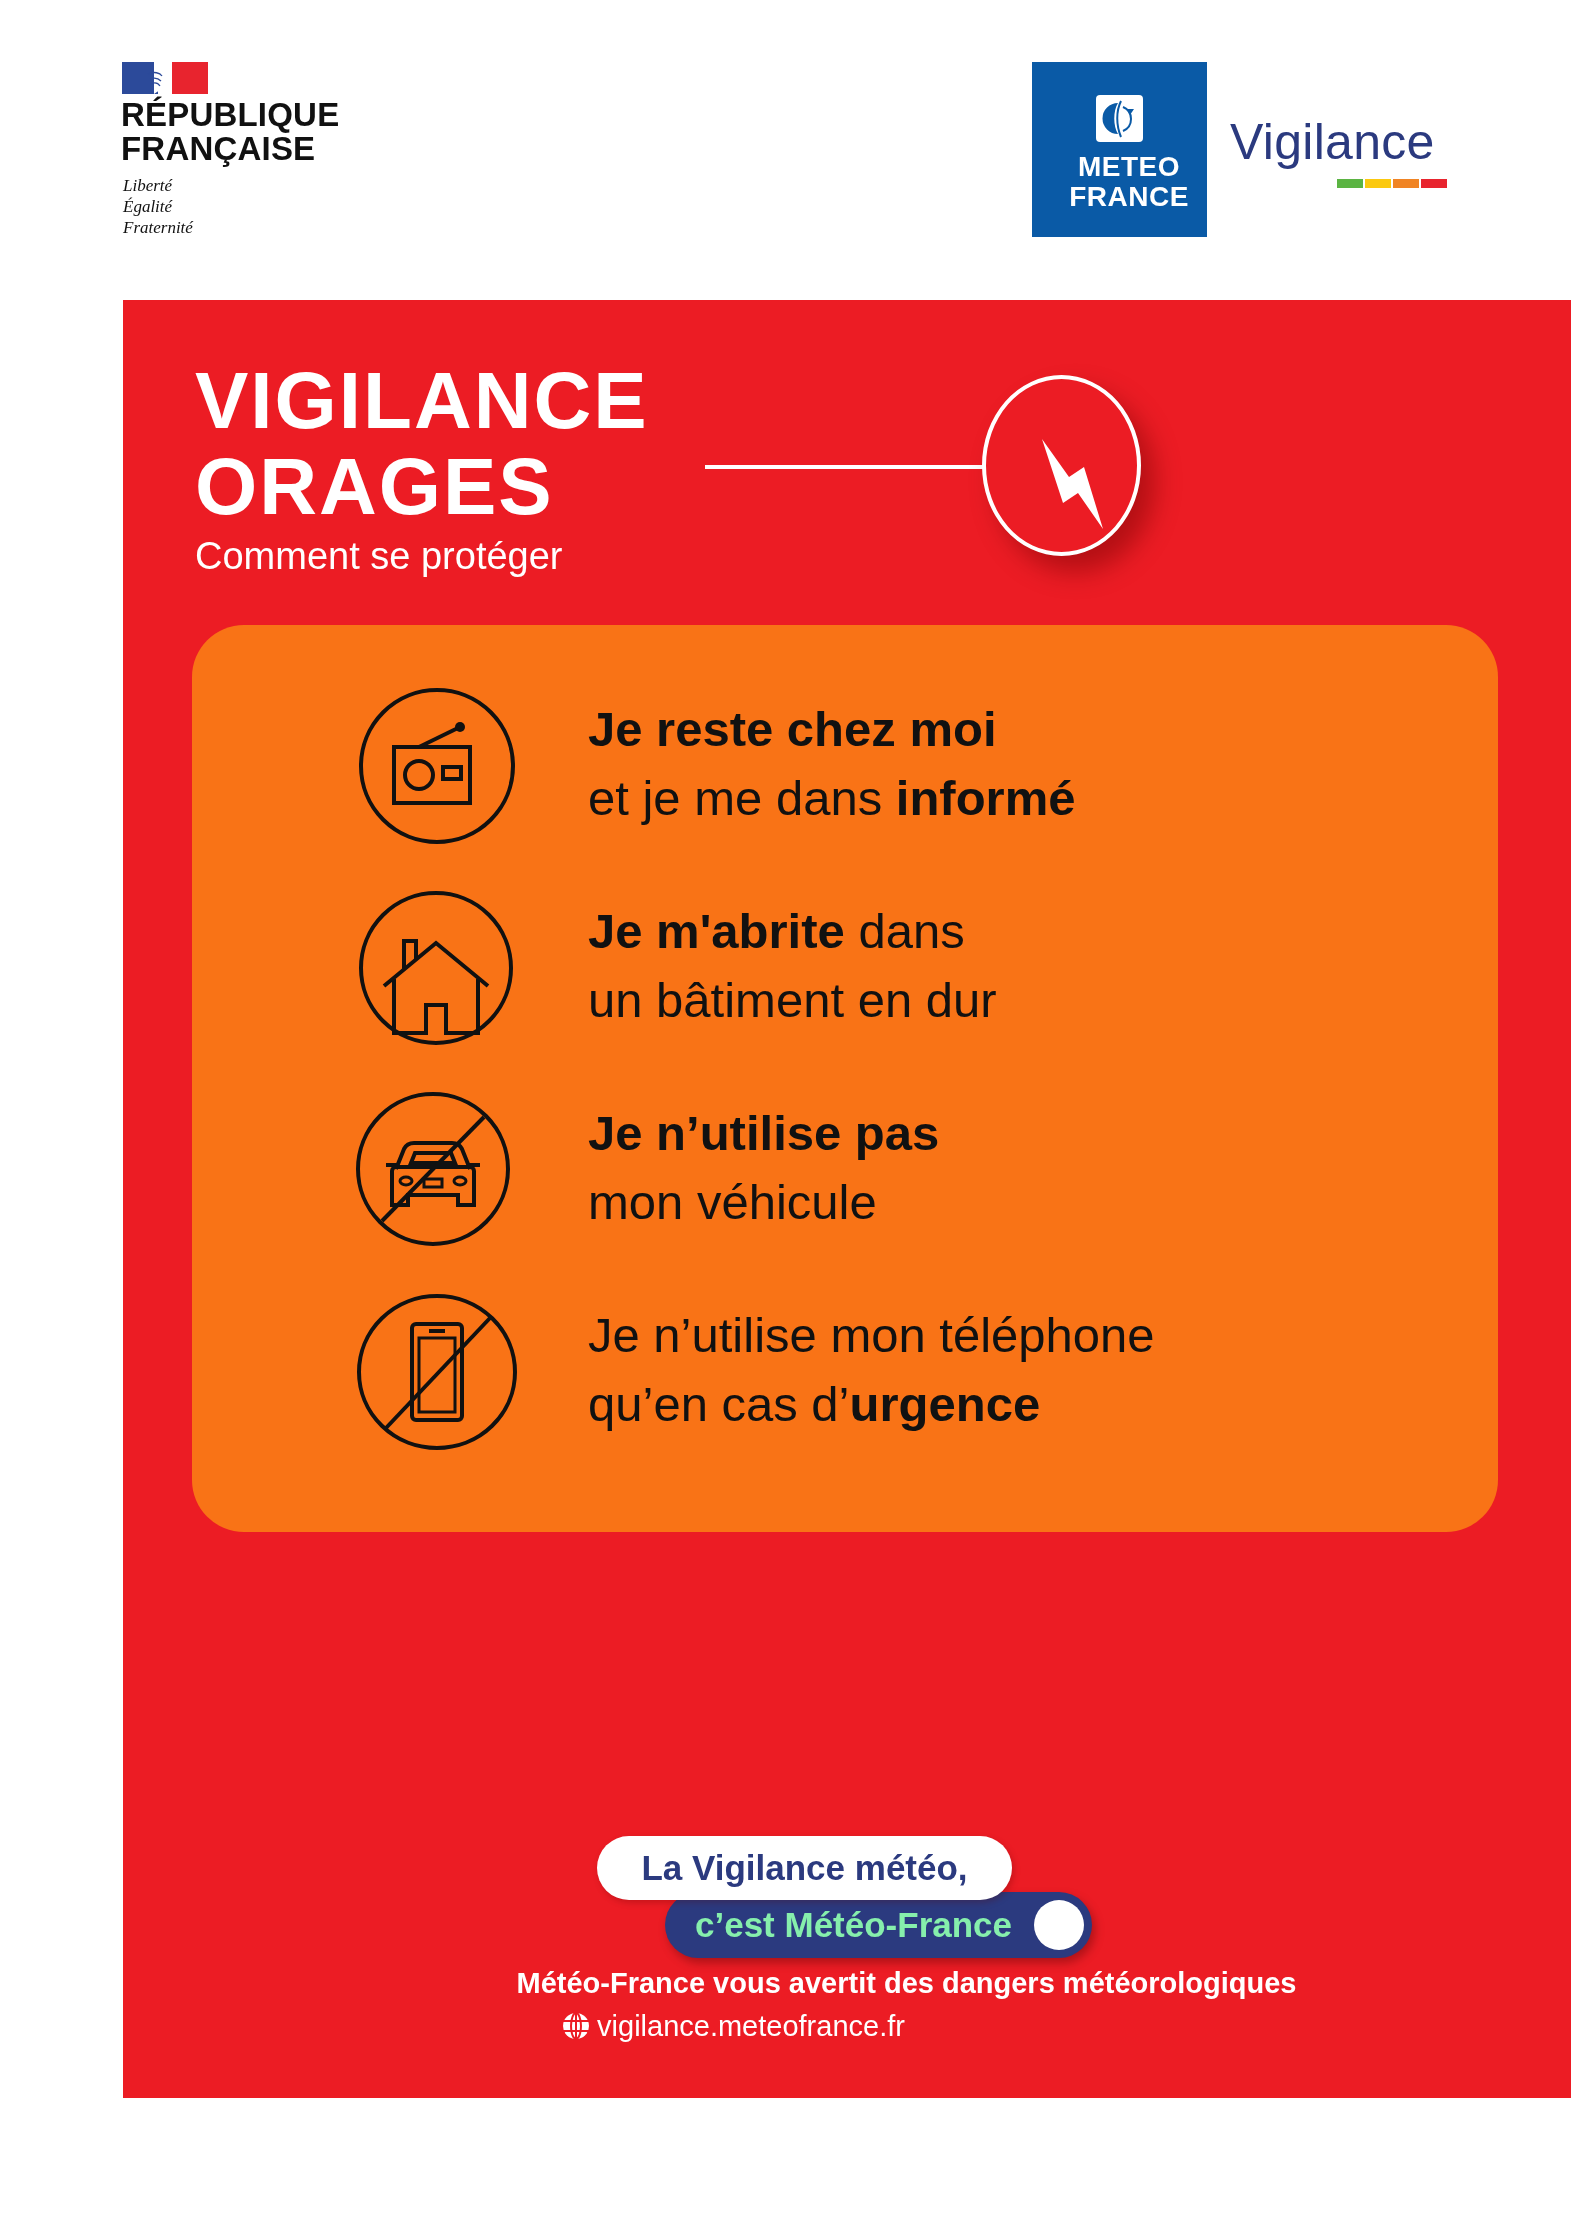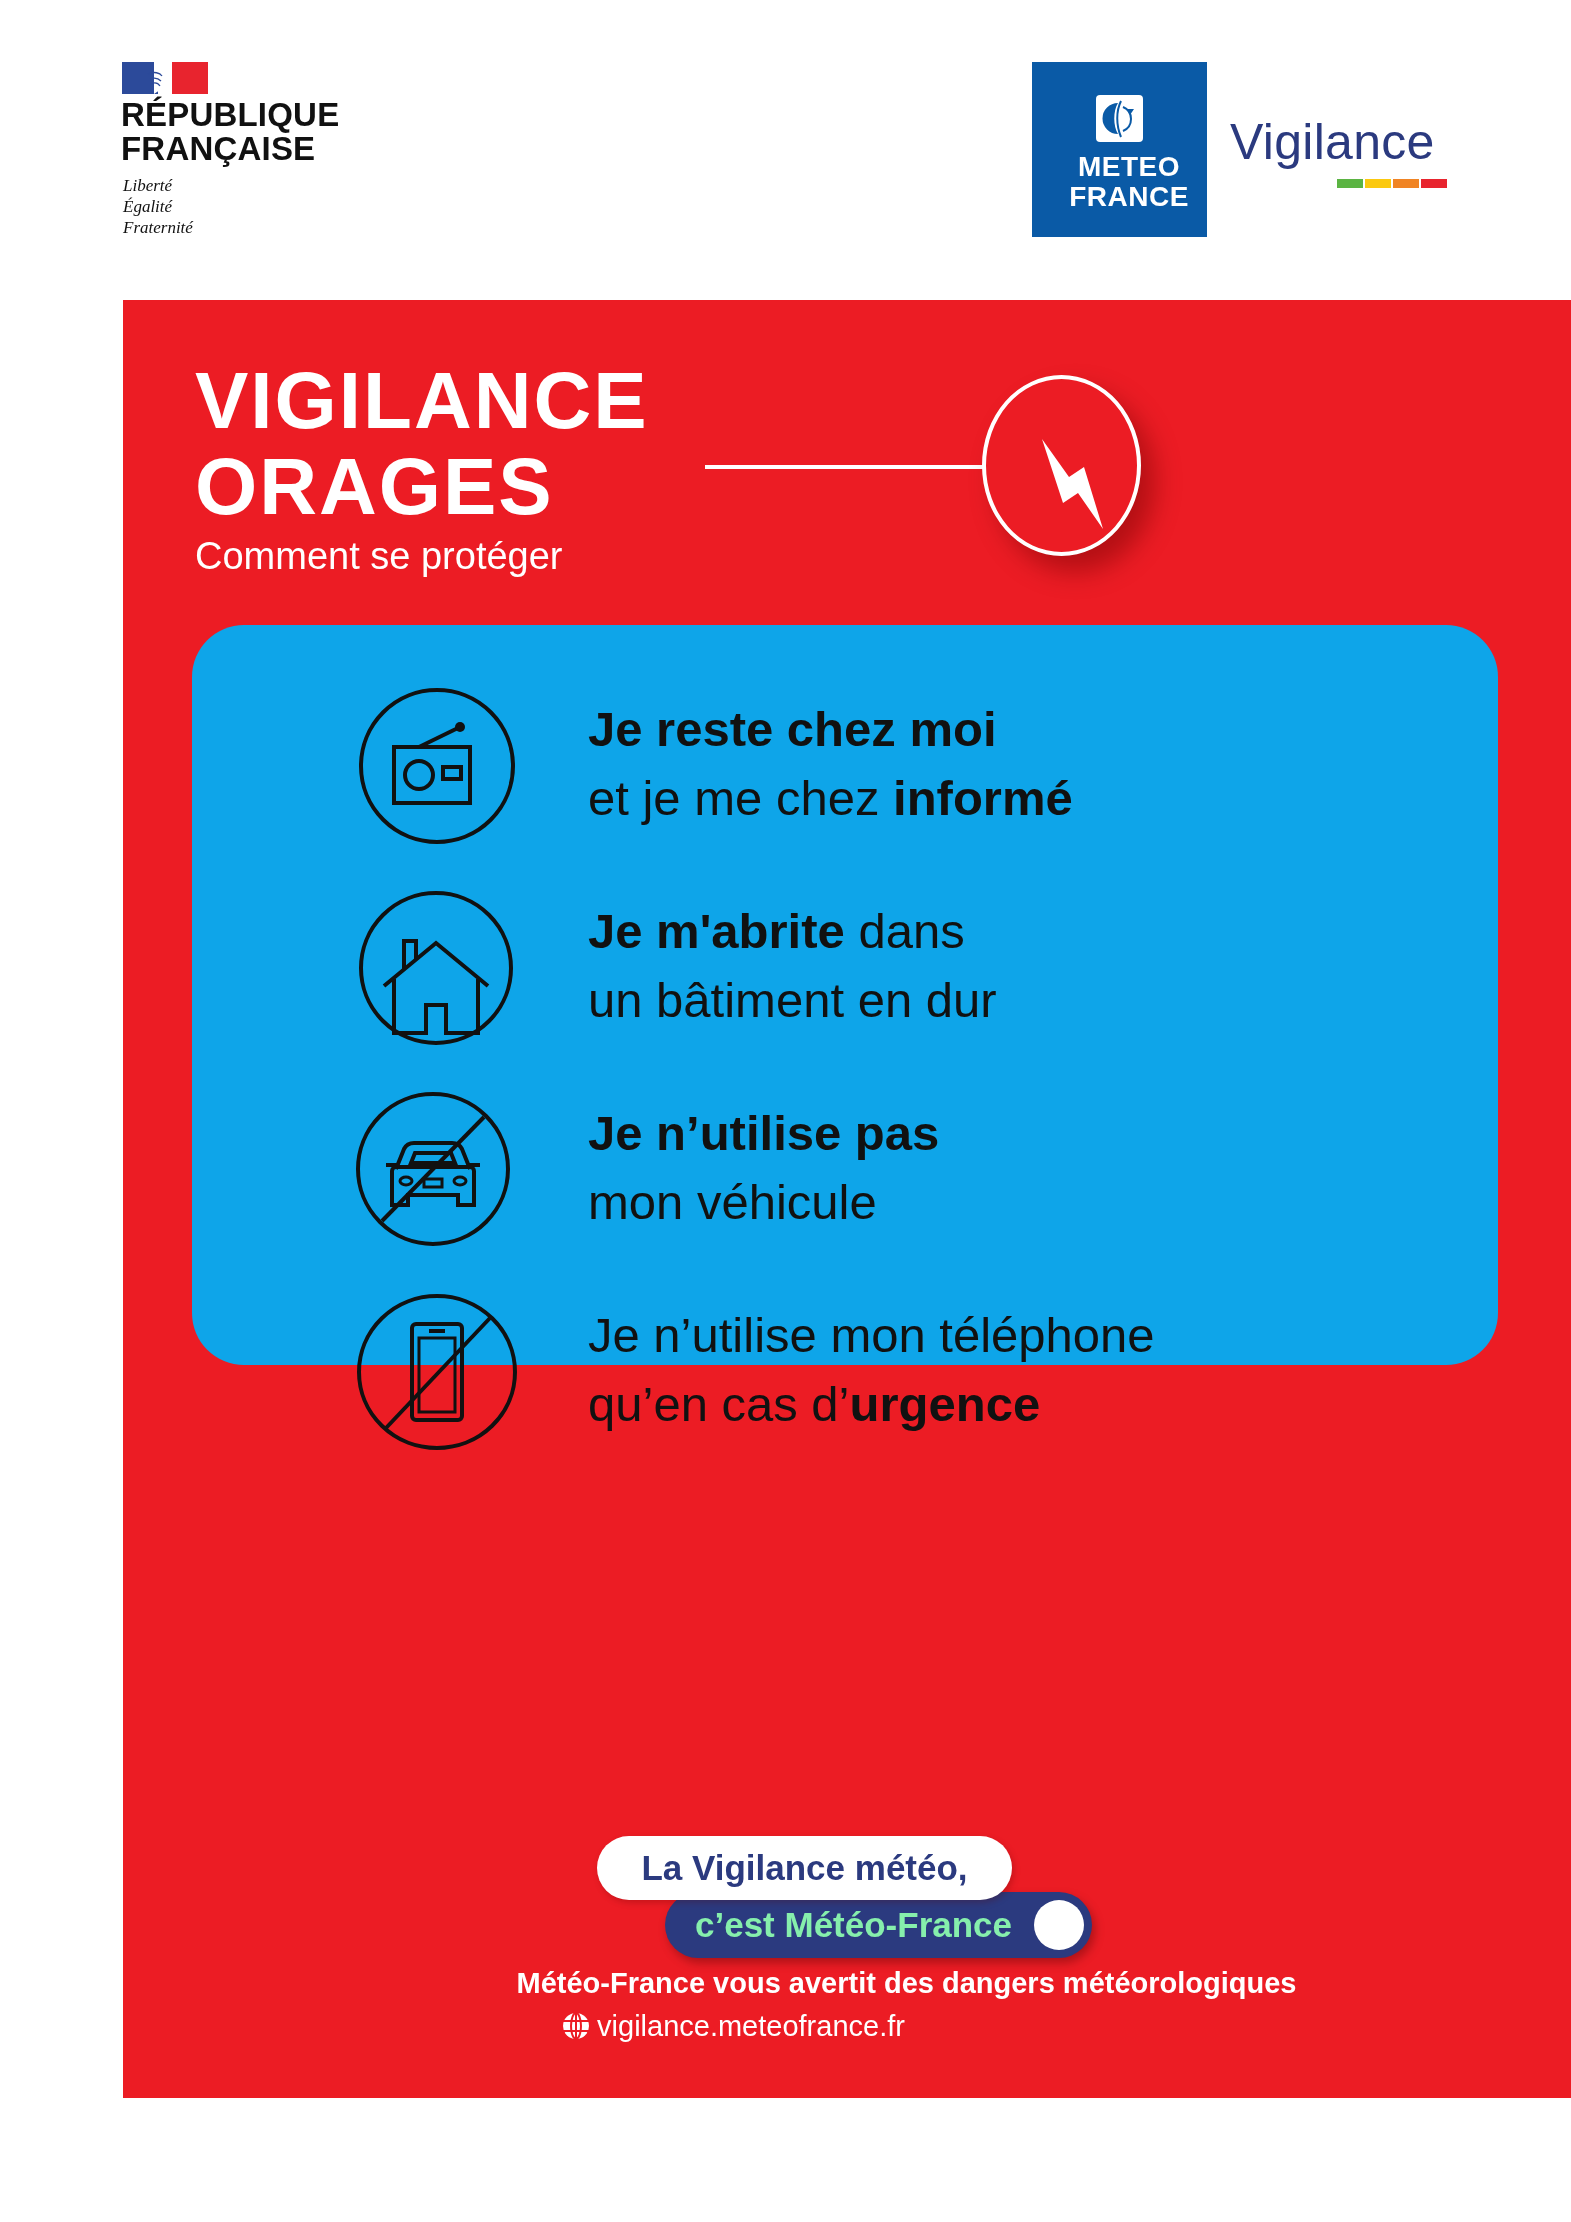--- a/index.html
+++ b/index.html
@@ -56,21 +56,21 @@
   }
   .conn-line { left:705px; top:465px; width:278px; height:4px; background:#fff; }
   .storm-circle {
     left:982px; top:375px; width:159px; height:181px; border:4px solid #fff;
     border-radius:50%; background:#ec1c24; box-shadow:14px 16px 26px rgba(110,0,0,0.45);
     box-sizing:border-box;
   }
   .storm-circle svg { position:absolute; left:0; top:0; }
 
   
-  .card { left:192px; top:625px; width:1306px; height:740px; background:#0ea5e9; border-radius:52px; }
+  .card { left:192px; top:625px; width:1306px; height:907px; background:#f97316; border-radius:52px; }
   .row { position:absolute; left:0; width:100%; height:160px; }
   .row .icon {
     position:absolute; left:166px; width:158px; height:158px; box-sizing:border-box;
   }
   .row .icon svg { position:absolute; left:0; top:0; }
   .row .txt {
     position:absolute; left:396px; top:8px; font-size:49px; line-height:69px; color:#111;
     white-space:nowrap;
   }
   .row .txt b { font-weight:700; }
@@ -167,21 +167,21 @@
         <ellipse cx="79" cy="79" rx="76" ry="76" fill="none" stroke="#111" stroke-width="4"></ellipse>
         <rect x="36" y="60" width="76" height="56" fill="none" stroke="#111" stroke-width="4"></rect>
         <line x1="61" y1="60" x2="102" y2="40" stroke="#111" stroke-width="4"></line>
         <circle cx="102" cy="40" r="5" fill="#111"></circle>
         <circle cx="61" cy="88" r="14" fill="none" stroke="#111" stroke-width="4"></circle>
         <rect x="85" y="80" width="18" height="12" fill="none" stroke="#111" stroke-width="4"></rect>
       </svg>
     </div>
     <div class="txt">
       <div><b>Je reste chez moi</b></div>
-      <div><span>et je me chez </span><b>informé</b></div>
+      <div><span>et je me dans </span><b>informé</b></div>
     </div>
   </div>
 
   <div class="row" style="top:264px;padding-left:41px;">
     <div class="icon" style="top:2px;">
       <svg width="158" height="158" viewBox="0 0 158 158">
         <circle cx="78" cy="77" r="75" fill="none" stroke="#111" stroke-width="4"></circle>
         <polyline points="26,95 78,52 130,95" fill="none" stroke="#111" stroke-width="4"></polyline>
         <polyline points="36,88 36,142 68,142 68,114 88,114 88,142 120,142 120,88" fill="none" stroke="#111" stroke-width="4"></polyline>
         <polyline points="46,78 46,50 58,50 58,68" fill="none" stroke="#111" stroke-width="4"></polyline>

